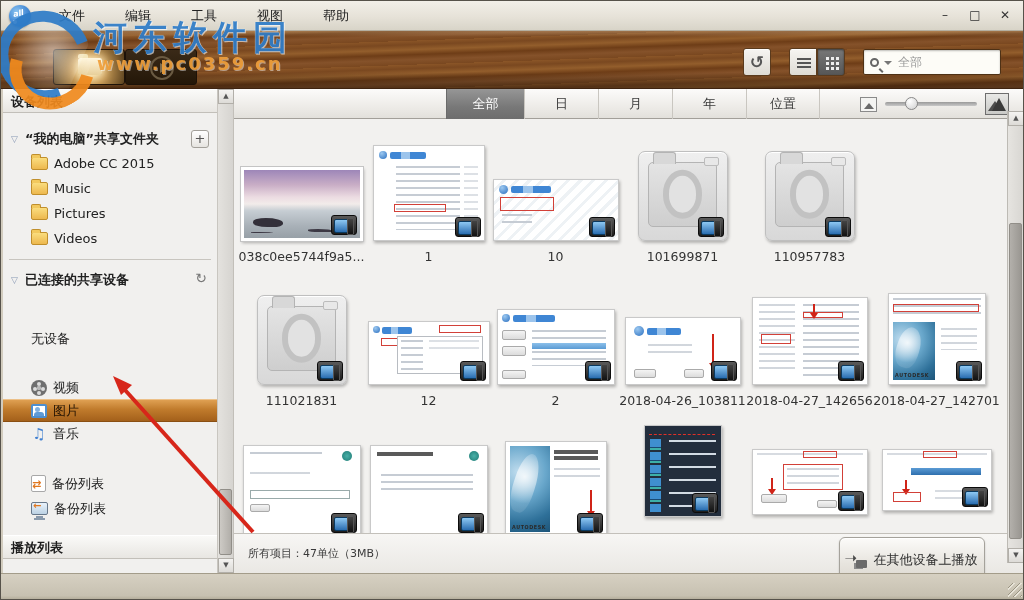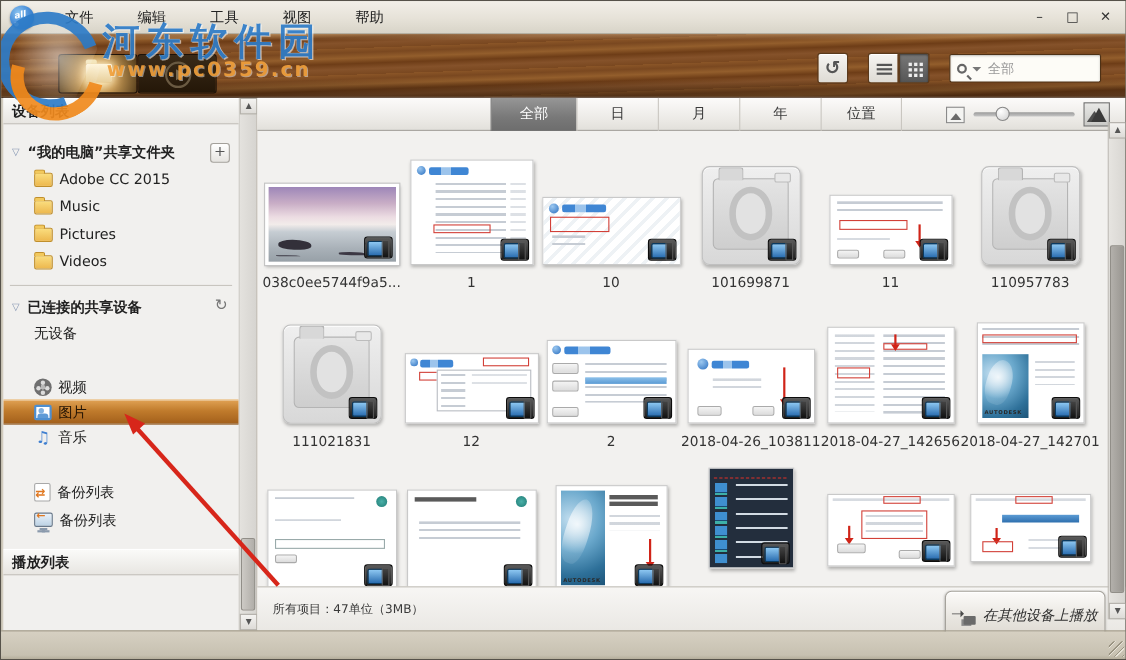--- a/index.html
+++ b/index.html
@@ -172,23 +172,23 @@
 
   
   .c-scroll { position:absolute; left:1006px; top:110px; width:16px; height:452px; background:linear-gradient(90deg,#e6e4e0,#d8d6d2); border-left:1px solid #bdbab4; z-index:8; }
   .c-scroll .up { top:0; } .c-scroll .down { bottom:0; }
   .c-scroll .sb-thumb { top:112px; height:316px; background:linear-gradient(90deg,#b3b0ab,#9a9792); }
 
   
   .statusbar { position:absolute; left:0; top:444px; width:100%; height:40px;
     background:linear-gradient(180deg,#f7f6f4 0%,#eae8e4 100%); border-top:1px solid #c3c0ba; }
   .status-text { position:absolute; left:14px; top:12px; font-size:11px; color:#3a3a3a; }
-  .play-elsewhere { position:absolute; right:18px; top:3px; width:146px; height:45px; border:1px solid #a5a29b; border-radius:6px;
+  .play-elsewhere { position:absolute; right:38px; top:3px; width:146px; height:45px; border:1px solid #a5a29b; border-radius:6px;
     background:linear-gradient(180deg,#fcfbf9 0%,#e7e4de 60%,#dcd8d0 100%); box-shadow:inset 0 1px 0 #fff, 0 1px 2px rgba(0,0,0,.2);
-    display:flex; align-items:center; justify-content:center; gap:7px; cursor:pointer; font-size:13px; color:#2e2e2e;font-style:italic; }
+    display:flex; align-items:center; justify-content:center; gap:7px; cursor:pointer; font-size:13px; color:#2e2e2e; }
   .i-playout { width:20px; height:16px; position:relative; flex:0 0 auto; }
   .i-playout::before { content:"➝"; position:absolute; left:-2px; top:-3px; font-size:15px; font-weight:bold; color:#4a4a4a; }
   .i-playout::after { content:""; position:absolute; right:0; bottom:0; width:11px; height:8px; background:#6a6a6a; border-radius:1px; box-shadow:-3px 2px 0 -1px #8a8a8a; }
 
   
   .footer { position:absolute; left:0; top:572px; width:1024px; height:28px;
     background:linear-gradient(180deg,#d6d0c2 0%,#c7c1b1 80%,#aba490 100%); border-top:1px solid #a39c8a; }
   .grip { position:absolute; right:3px; bottom:4px; width:14px; height:14px;
     background:repeating-linear-gradient(135deg, transparent 0 3px, #9a9482 3px 4px, #e8e4d8 4px 5px); cursor:nwse-resize; }
 
@@ -272,21 +272,21 @@
     <div class="sb-row folder-row">
         <span class="i-folder"></span>
         <span class="sb-label">Videos</span>
       </div>
     <div class="sb-divider"></div>
     <div class="sb-row">
       <span class="expander">▽</span>
       <span class="sb-label" style="margin-left:0;font-weight:bold;">已连接的共享设备</span>
       <span class="refresh-sm">↻</span>
     </div>
-    <div class="sb-row indent" style="height:22px;">
+    <div class="sb-row indent" style="height:22px;margin-top:36px;">
         <span>无设备</span>
       </div>
     <div class="sb-gap12"></div>
     <div class="sb-gap14"></div>
     <div class="sb-row indent" style="height:23px;">
         <span class="i-film"></span>
         <span class="sb-label">视频</span>
       </div>
     <div class="sb-row indent selected" style="height:23px;">
         <span class="i-pic"></span>
@@ -366,33 +366,20 @@
           </div>
           <div class="cell">
             <div class="thumb t-camera" style="width: 90px; height: 90px;">
               <i class="d-cam"></i>
               <i class="d-flash"></i>
               <div class="badge"></div>
             </div>
             <div class="glabel">101699871</div>
           </div>
           <div class="cell">
-            <div class="thumb t-dialogarrow" style="width: 112px; height: 64px;">
-              <i class="d-lines" style="left:6px;top:5px;right:8px;height:12px"></i>
-              <i class="d-redbox" style="left:8px;top:22px;width:62px;height:9px"></i>
-              <i class="d-rarrow" style="right:28px;top:26px;height:16px"></i>
-              <i class="d-btn" style="left:6px;bottom:5px;width:20px;height:8px"></i>
-              <i class="d-btn" style="left:48px;bottom:5px;width:20px;height:8px"></i>
-              <i class="d-btn" style="right:8px;bottom:5px;width:20px;height:8px"></i>
-              <i class="d-lines" style="left:6px;top:38px;width:48px;height:6px;opacity:.7"></i>
-              <div class="badge"></div>
-            </div>
-            <div class="glabel">11</div>
-          </div>
-          <div class="cell">
             <div class="thumb t-camera" style="width: 90px; height: 90px;">
               <i class="d-cam"></i>
               <i class="d-flash"></i>
               <div class="badge"></div>
             </div>
             <div class="glabel">110957783</div>
           </div>
         </div>
       <div class="g-row g-row2" id="grow1">
           <div class="cell">

